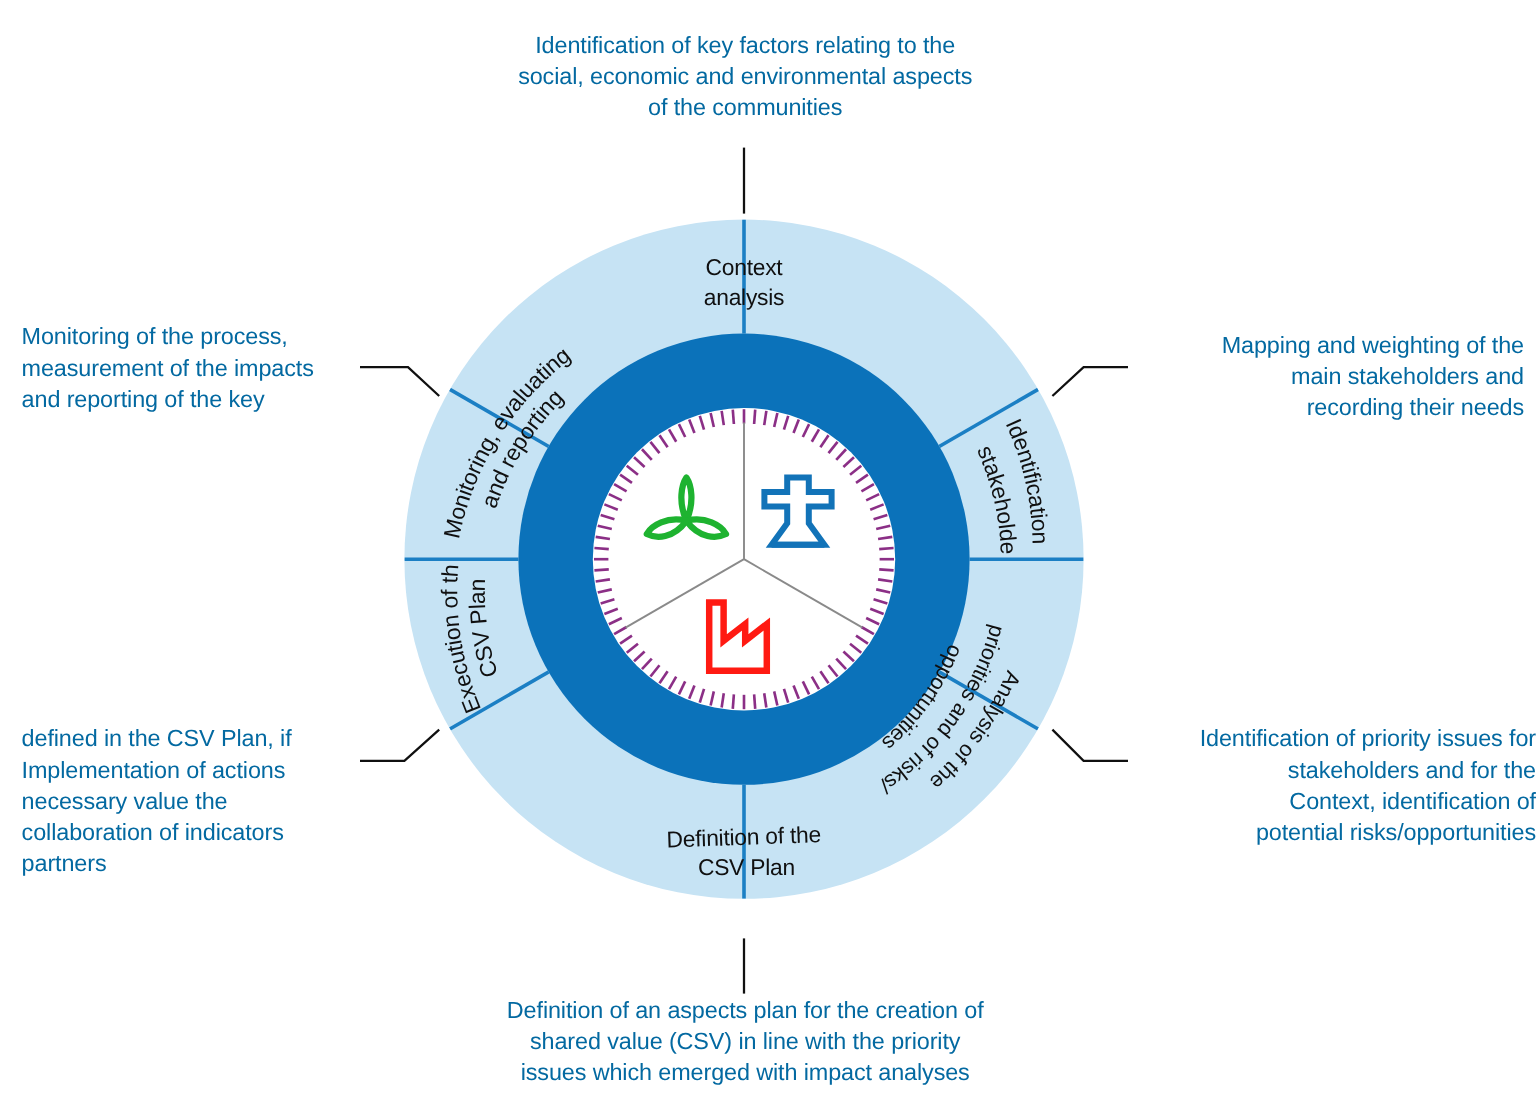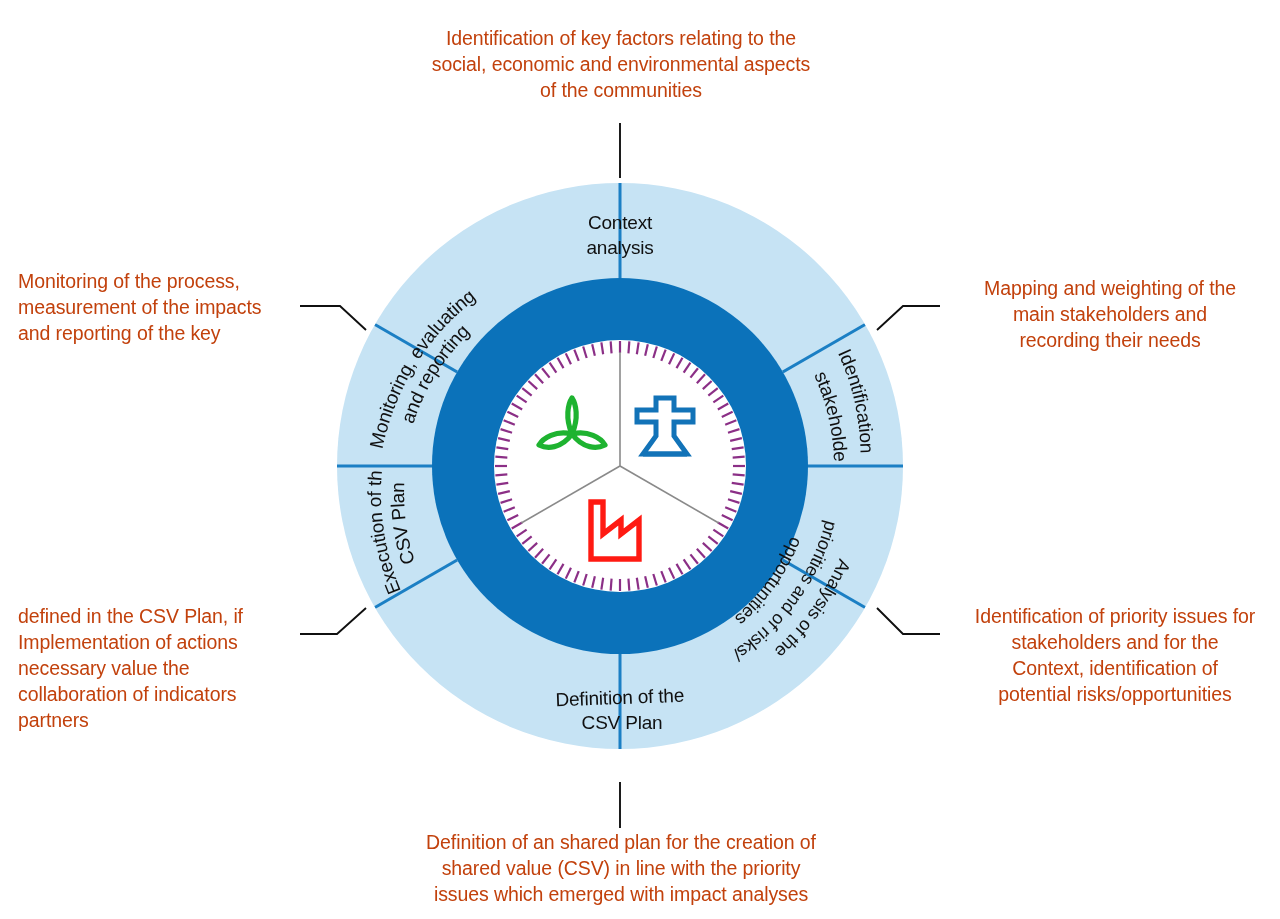--- a/index.html
+++ b/index.html
@@ -23,25 +23,25 @@
     position: absolute;
     left: 0;
     top: 0;
     width: 1280px;
     height: 919px;
   }
   .callout-text {
     position: absolute;
     font-size: 19.5px;
     line-height: 26px;
-    color: #c2410c;
+    color: #0369a1;
     letter-spacing: -0.1px;
   }
   .callout-left  { text-align: left; }
-  .callout-right { text-align: center; }
+  .callout-right { text-align: right; }
   .callout-center{ text-align: center; }
 
   #callout-context   { left: 405px; top: 25px;  width: 432px; }
   #callout-csvplan   { left: 405px; top: 829px; width: 432px; }
   #callout-monitor   { left: 18px;  top: 268px; width: 272px; }
   #callout-execution { left: 18px;  top: 603px; width: 272px; }
   #callout-mapping   { left: 950px; top: 275px; width: 320px; }
   #callout-priority  { left: 950px; top: 603px; width: 330px; }
 
   .ring-label {
@@ -270,21 +270,21 @@
     </g>
   </svg>
 
   <div class="callout-text callout-center" id="callout-context">
     <div>Identification of key factors relating to the</div>
     <div>social, economic and environmental aspects</div>
     <div>of the communities</div>
   </div>
 
   <div class="callout-text callout-center" id="callout-csvplan">
-    <div>Definition of an shared plan for the creation of</div>
+    <div>Definition of an aspects plan for the creation of</div>
     <div>shared value (CSV) in line with the priority</div>
     <div>issues which emerged with impact analyses</div>
   </div>
 
   <div class="callout-text callout-left" id="callout-monitor">
     <div>Monitoring of the process,</div>
     <div>measurement of the impacts</div>
     <div>and reporting of the key</div>
   </div>
 

